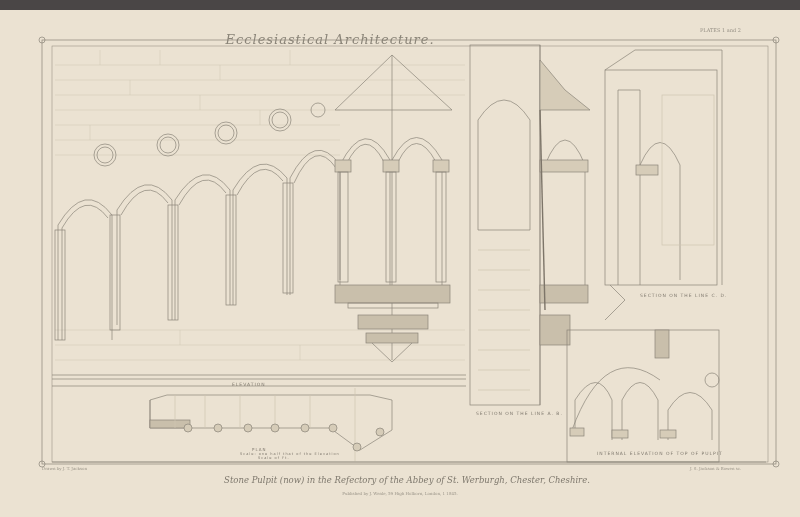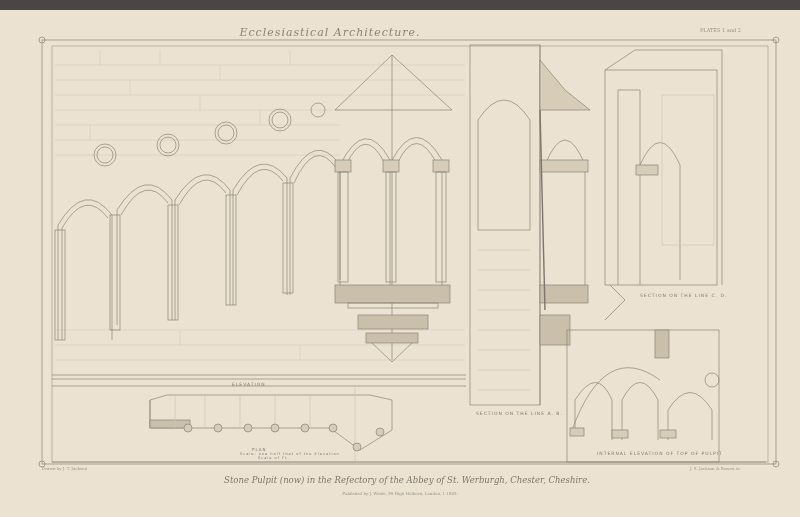--- a/index.html
+++ b/index.html
@@ -1,21 +1,21 @@
 <!DOCTYPE html>
 <html><head>
 <meta charset="utf-8">
 <style>
   html, body { margin:0; padding:0; }
   body { width:800px; height:517px; background:#4a4646; position:relative; overflow:hidden; font-family:"DejaVu Serif", serif; }
   .topbar { position:absolute; left:0; top:0; width:800px; height:10px; background:#4a4646; }
   .paper { position:absolute; left:0; top:10px; width:800px; height:507px; background:#ebe2d2; }
   .plate-svg { position:absolute; left:0; top:0; width:800px; height:517px; }
   .txt { position:absolute; color:#7a746a; white-space:nowrap; }
-  .header-title { left:0; width:660px; top:26px; text-align:center; font-size:11px; font-style:italic; letter-spacing:1px; color:#8a8478; }
+  .header-title { left:0; width:660px; top:32px; text-align:center; font-size:13px; font-style:italic; letter-spacing:1px; color:#8a8478; }
   .plate-no { left:700px; top:27px; font-size:5px; color:#958f84; }
   .caption { left:0; width:800px; top:475px; text-align:center; font-size:8.5px; font-style:italic; color:#7d776c;margin-left:7px; }
   .publisher { left:0; width:800px; top:491px; text-align:center; font-size:4px; color:#9a9488; }
   .credit-l { left:42px; top:466px; font-size:4px; color:#9a9488; }
   .credit-r { left:690px; top:466px; font-size:4px; color:#9a9488; }
   .label { font-family:"DejaVu Sans", sans-serif; font-size:4.5px; letter-spacing:1px; color:#807a6f; }
   .lbl-elev { left:232px; top:382px; }
   .lbl-ab { left:476px; top:411px; }
   .lbl-cd { left:640px; top:293px; }
   .lbl-int { left:597px; top:451px; }

